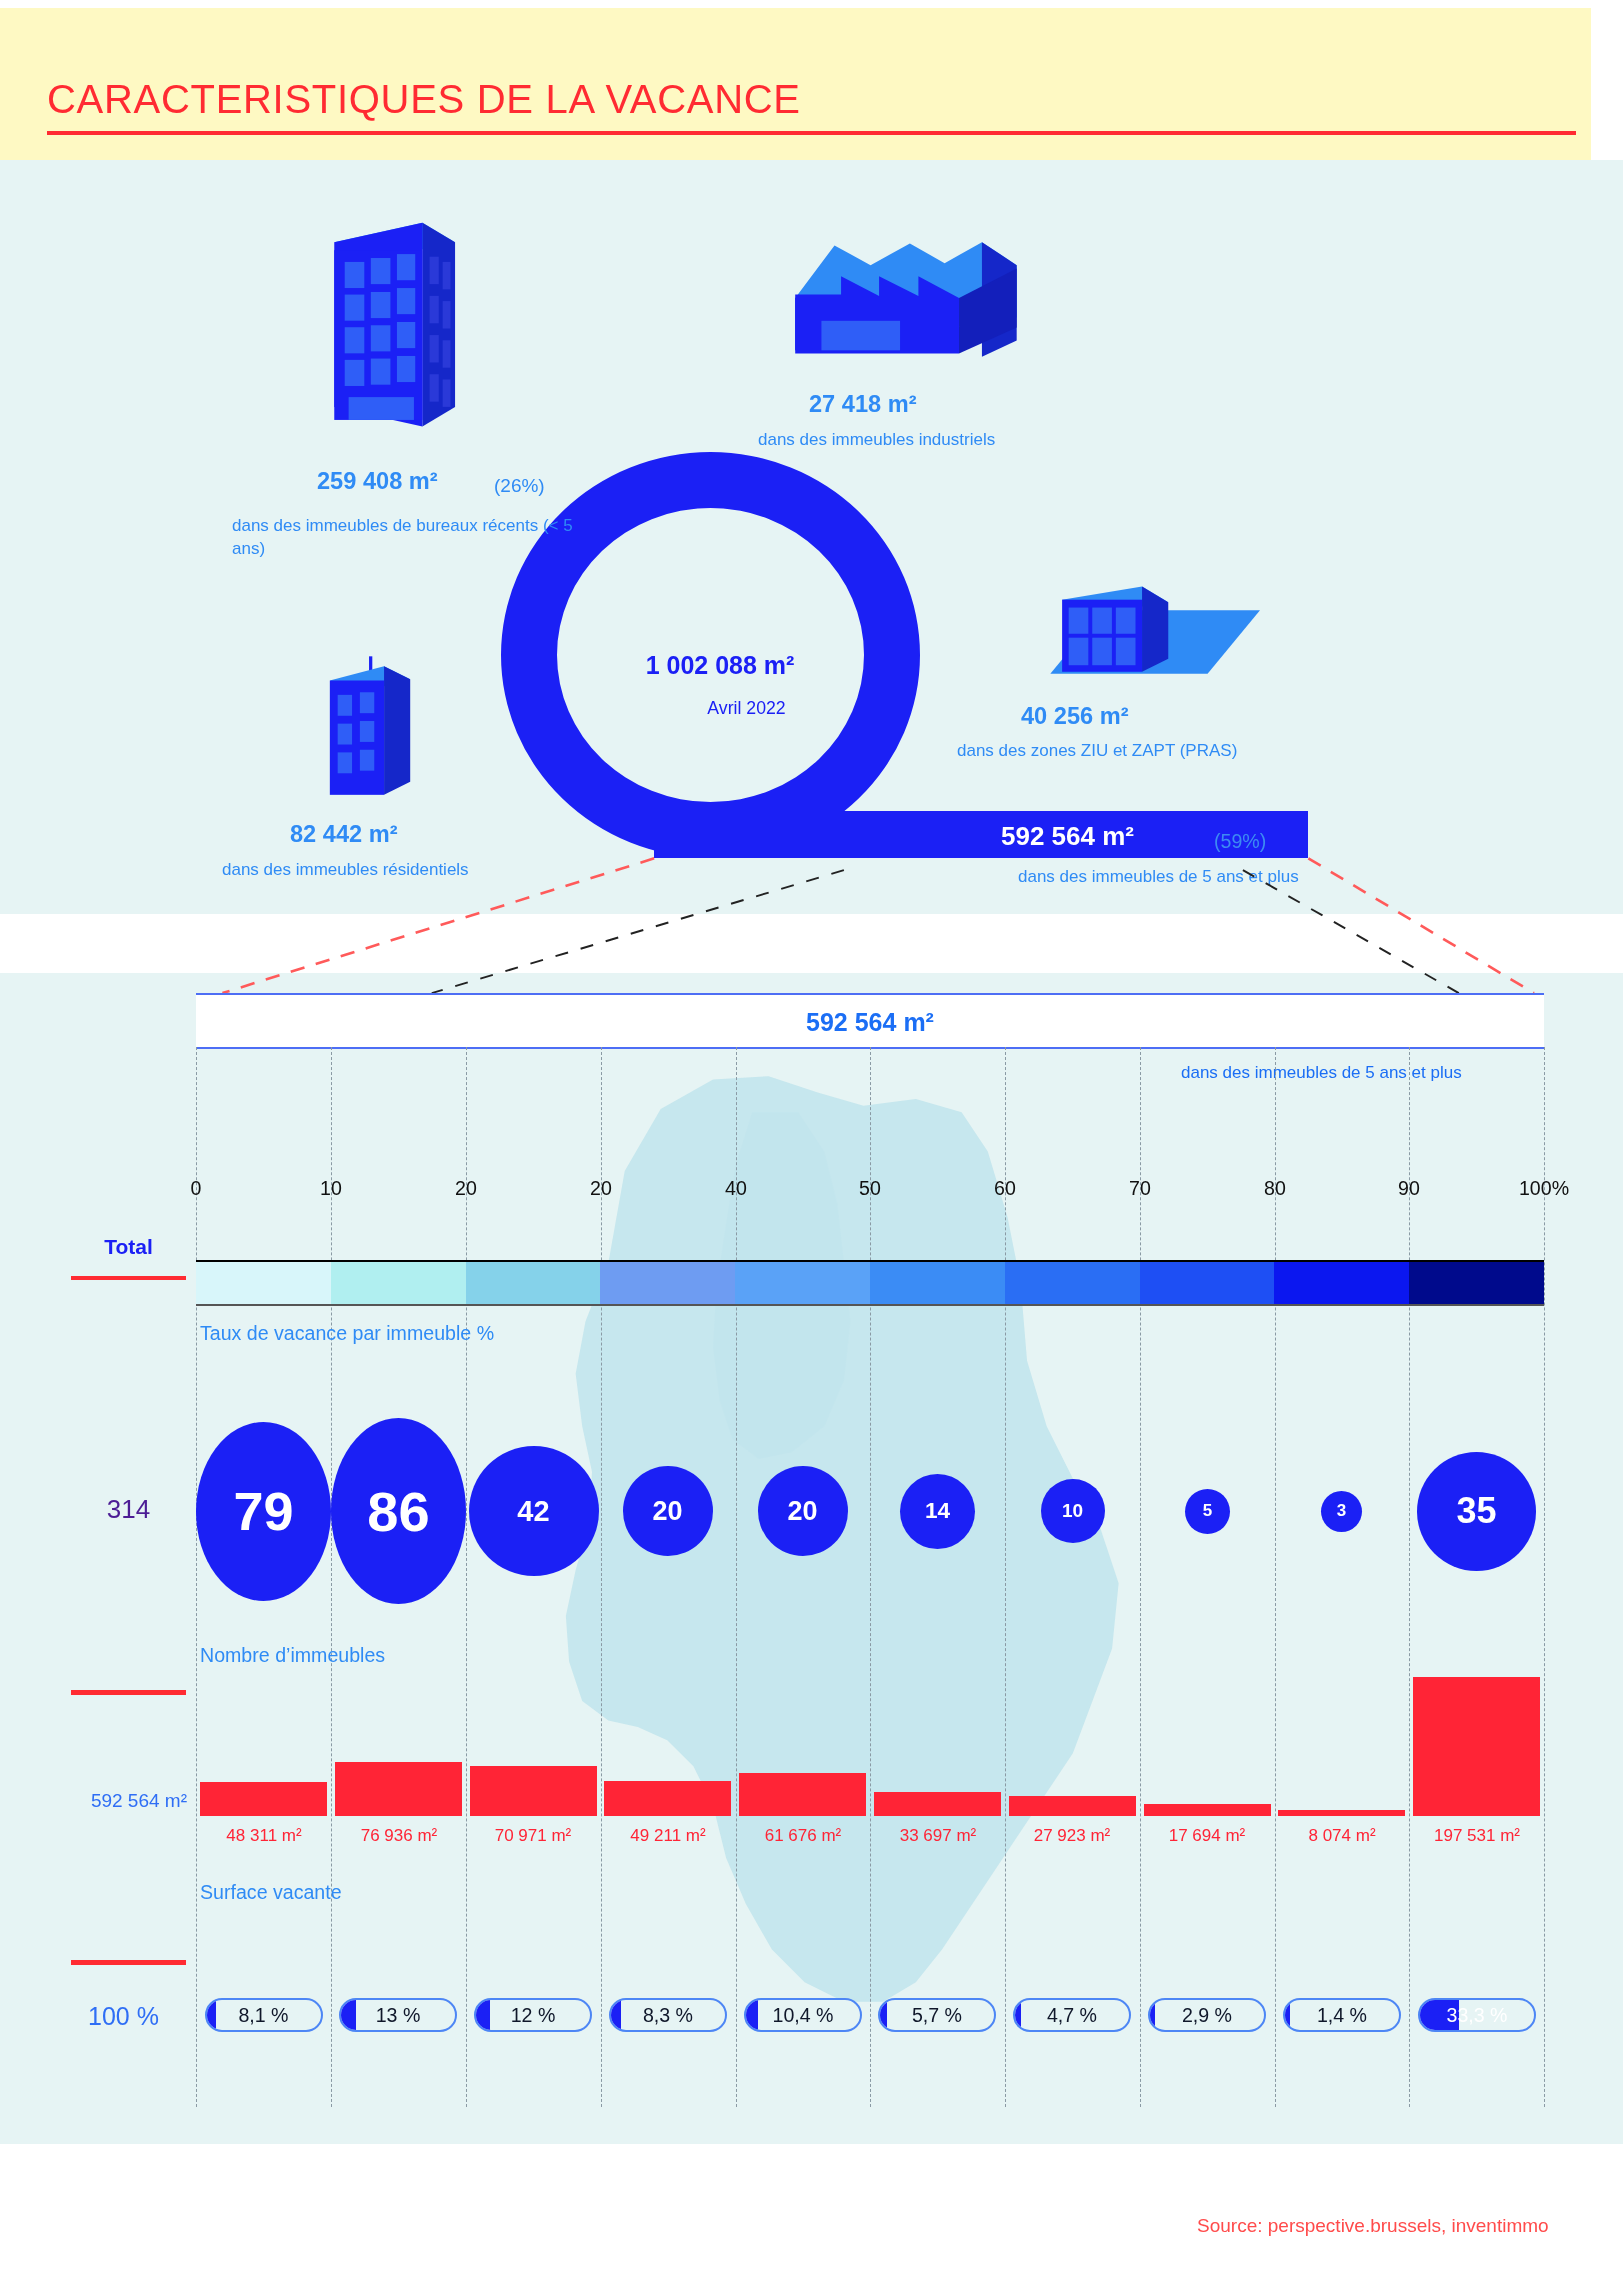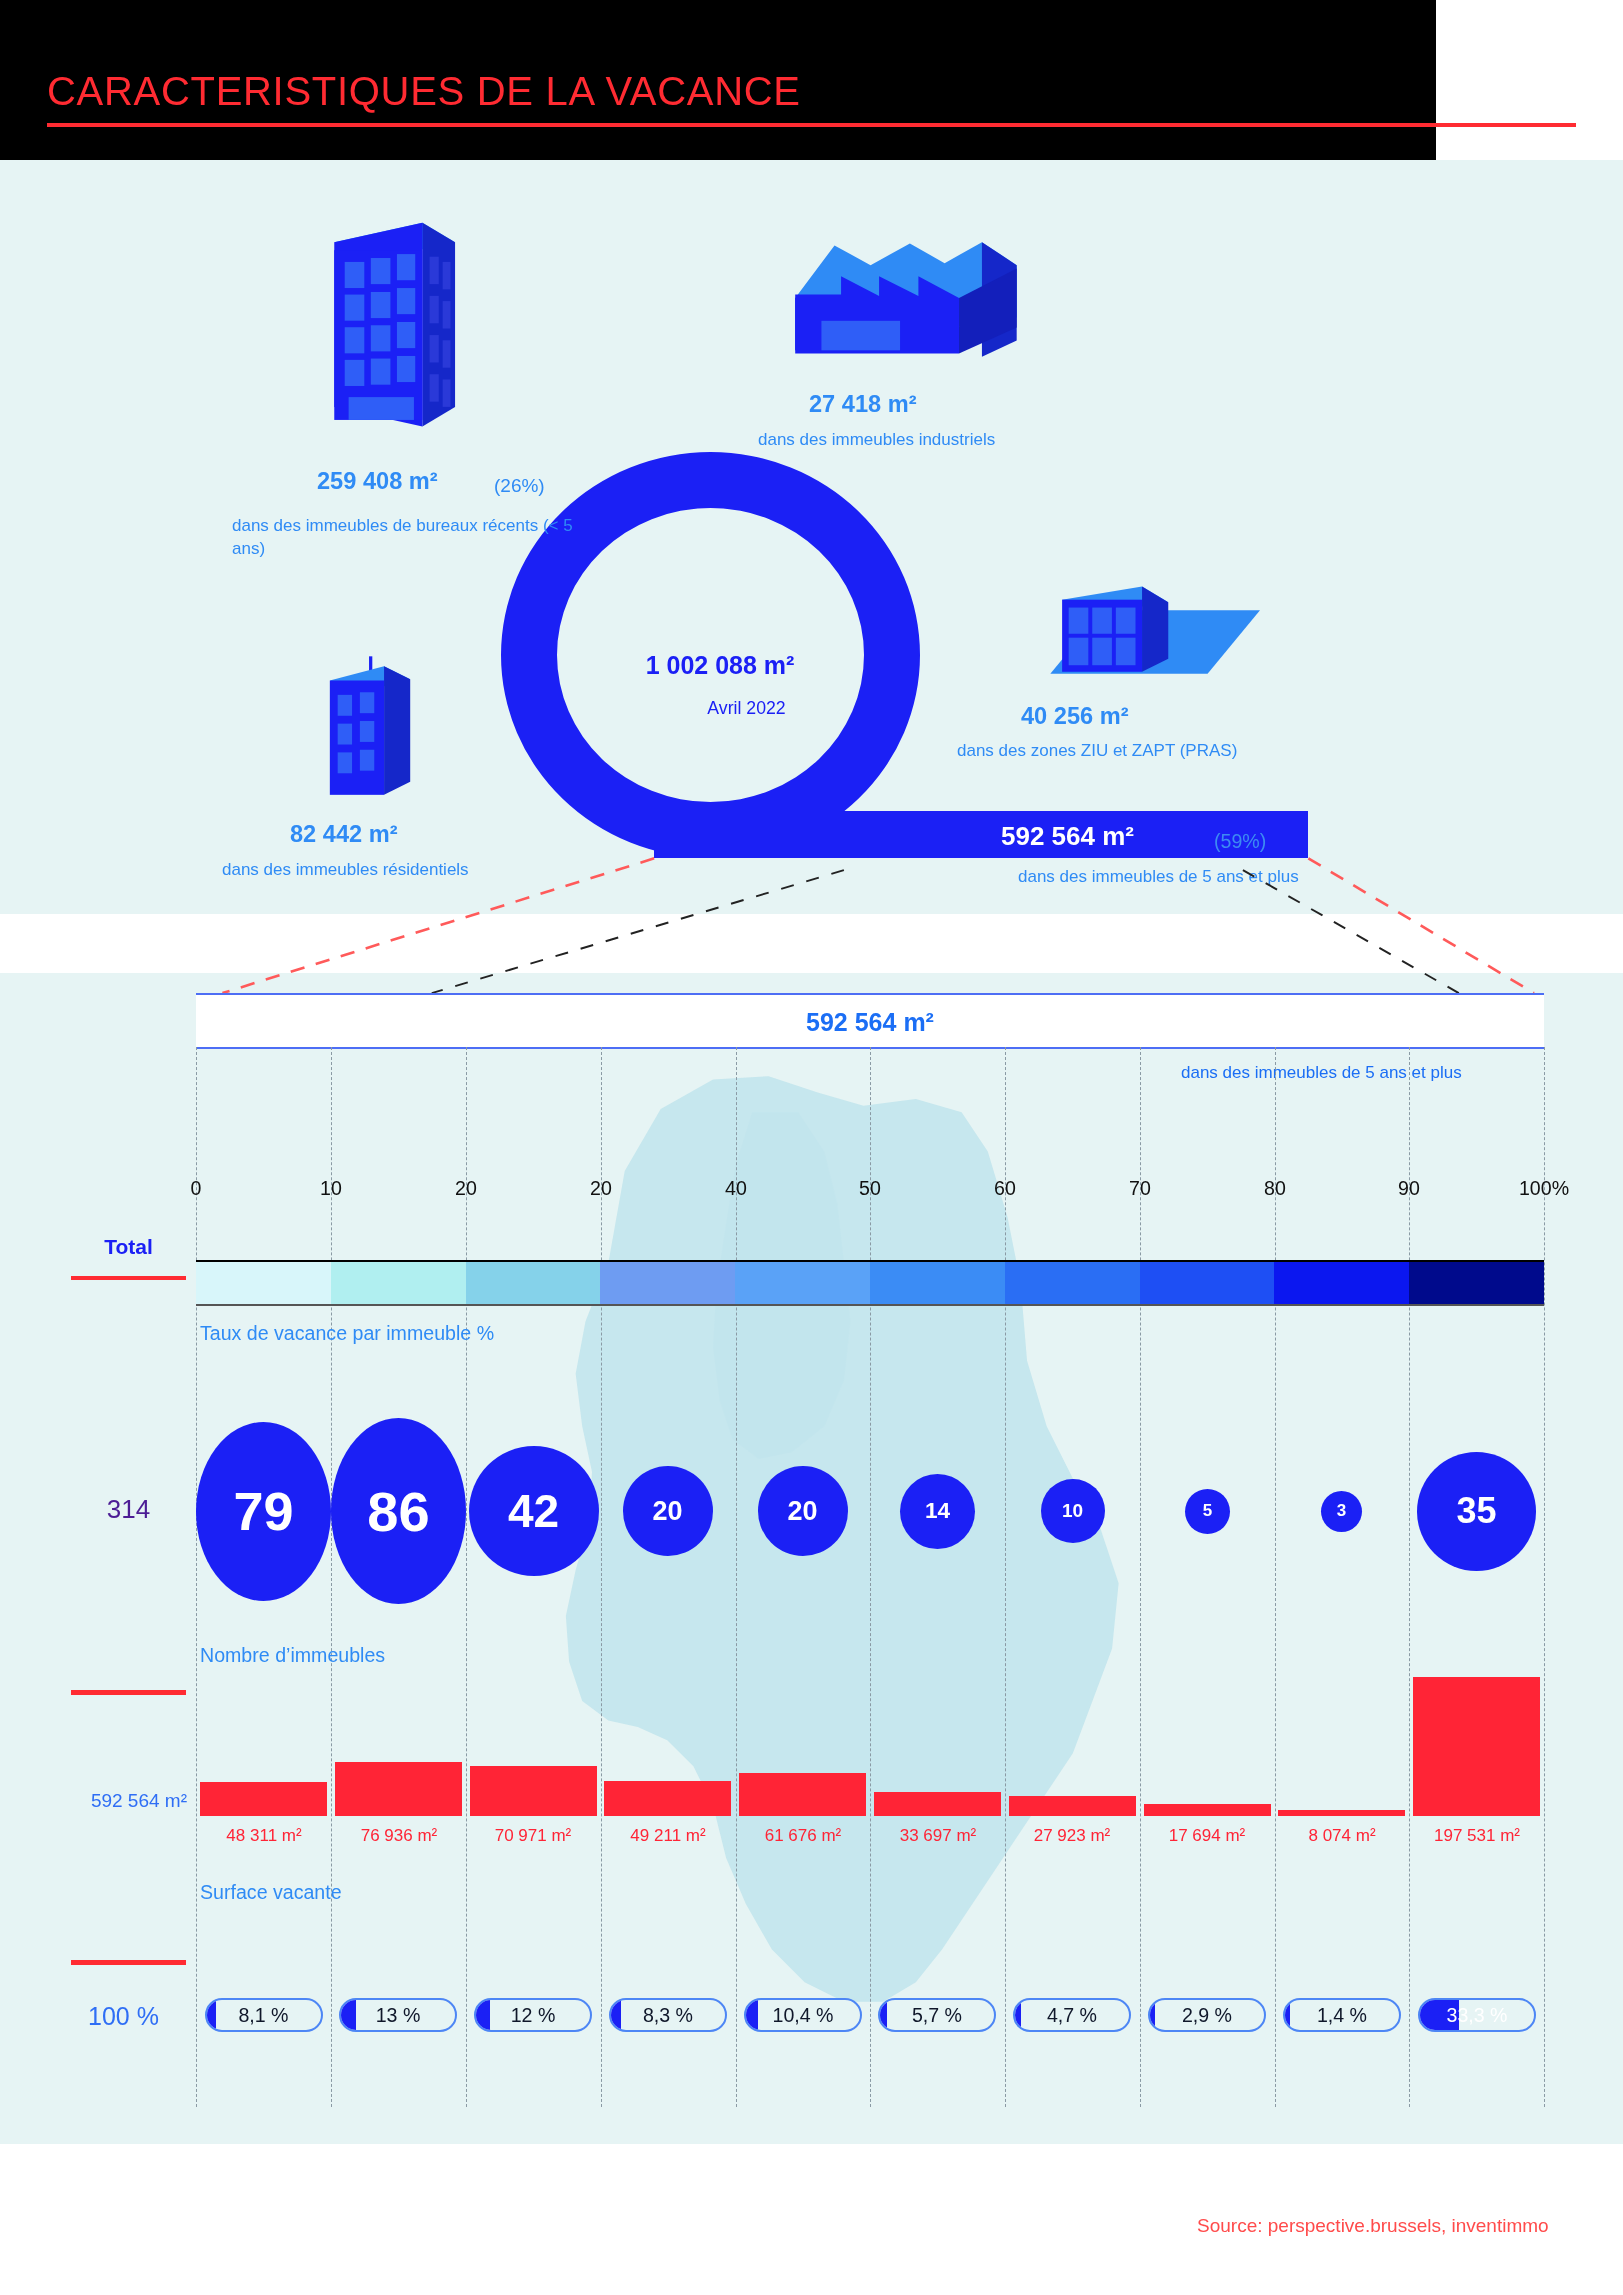--- a/index.html
+++ b/index.html
@@ -6,21 +6,21 @@
   html,body { width:1623px; height:2295px; }
   body {
     font-family:"Liberation Sans", sans-serif;
     background:#ffffff;
     position:relative;
     overflow:hidden;
   }
   .page { position:absolute; inset:0; }
 
   
-  .header { position:absolute; left:0; top:0; width:1436px; height:160px; background:#000000; }
+  .header { position:absolute; left:0; top:8px; width:1591px; height:160px; background:#fef9c3; }
   .header-title {
     position:absolute; left:47px; top:69px;
     font-size:40px; letter-spacing:0.7px;
     color:#ff2b32; font-weight:400;
     white-space:nowrap;
   }
   .header-rule {
     position:absolute; left:47px; top:123px; width:1529px; height:3.9px; background:#ff2b32;
   }
 
@@ -394,21 +394,21 @@
 
   <div class="circles-total">314</div>
   <div class="circles-row" id="circles-row">
       <div class="circle-cell" style="left: 0px; width: 135px;">
         <div class="circle" style="width: 179px; height: 179px; font-size: 54px;">79</div>
       </div>
       <div class="circle-cell" style="left: 135px; width: 135px;">
         <div class="circle" style="width: 186px; height: 186px; font-size: 56px;">86</div>
       </div>
       <div class="circle-cell" style="left: 270px; width: 135px;">
-        <div class="circle" style="width: 130px; height: 130px; font-size: 46px;">42</div>
+        <div class="circle" style="width: 130px; height: 130px; font-size: 29px;">42</div>
       </div>
       <div class="circle-cell" style="left: 404px; width: 135px;">
         <div class="circle" style="width: 90px; height: 90px; font-size: 27px;">20</div>
       </div>
       <div class="circle-cell" style="left: 539px; width: 135px;">
         <div class="circle" style="width: 90px; height: 90px; font-size: 27px;">20</div>
       </div>
       <div class="circle-cell" style="left: 674px; width: 135px;">
         <div class="circle" style="width: 75px; height: 75px; font-size: 22.6px;">14</div>
       </div>

